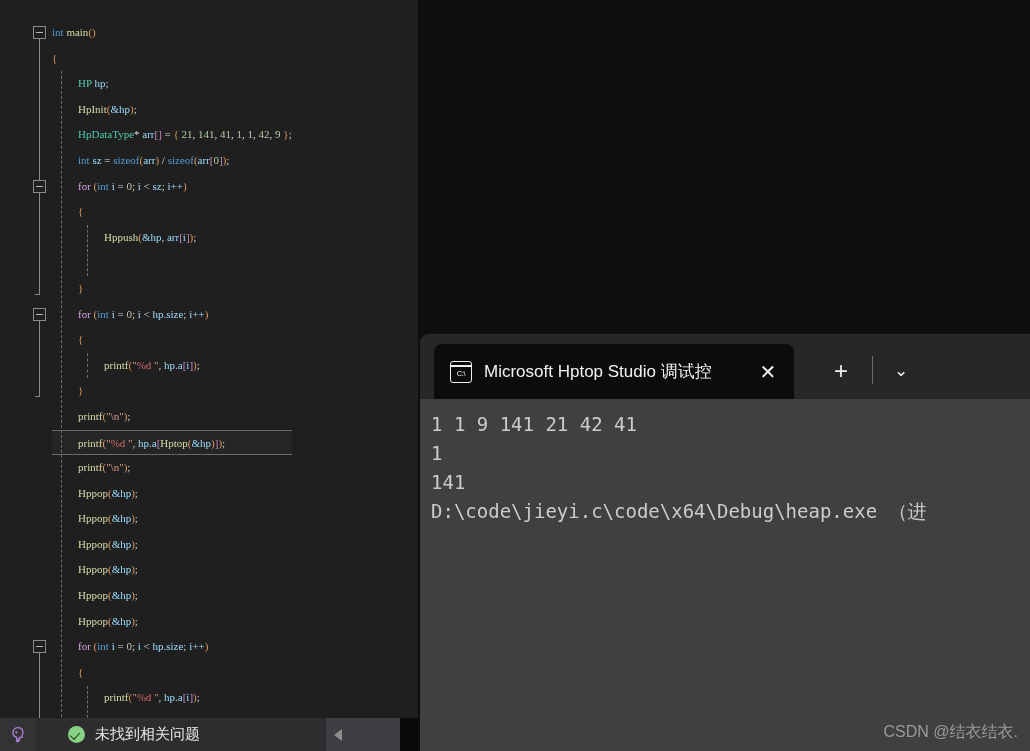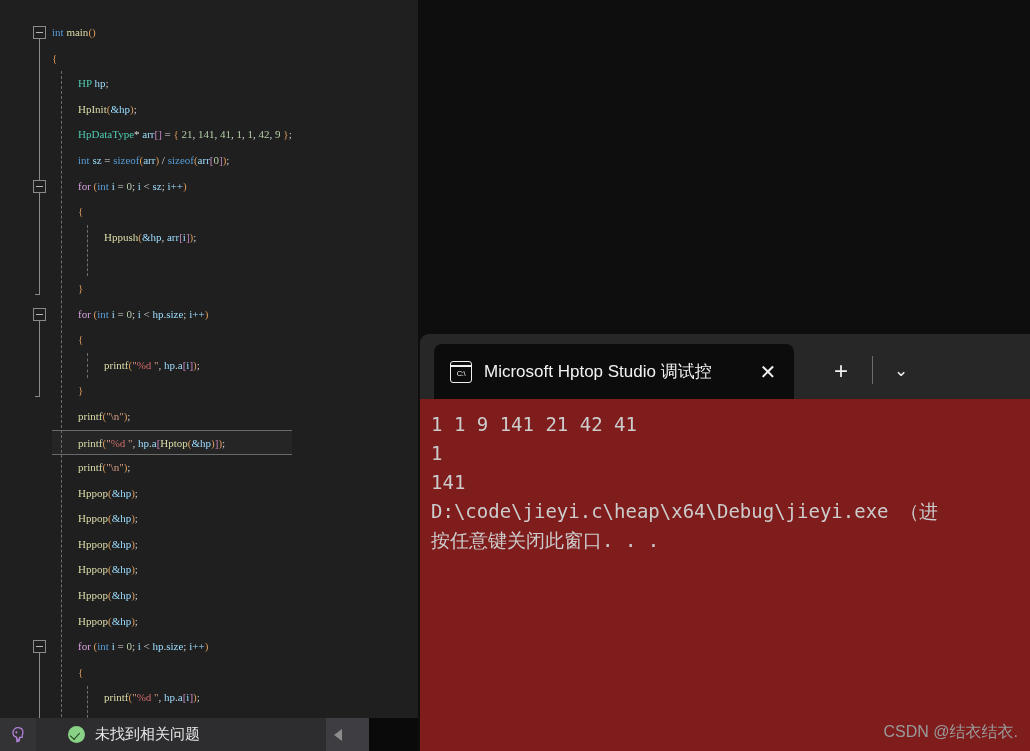--- a/index.html
+++ b/index.html
@@ -223,39 +223,39 @@
     line-height: 30px;
     text-align: center;
     font-family: "Liberation Sans", sans-serif;
   }
   #terminal-body {
     position: absolute;
     left: 0;
     top: 65px;
     right: 0;
     bottom: 0;
-    background: #7f1d1d;
+    background: #404040;
     padding: 11px 0 14px 11px;
     box-sizing: border-box;
     overflow: hidden;
   }
   .term-line {
     font-family: "DejaVu Sans Mono", monospace;
     font-size: 19px;
     line-height: 29px;
     color: #cccccc;
     white-space: pre;
   }
 
   
   #status-bar {
     position: absolute;
     left: 0;
     bottom: 0;
-    width: 369px;
+    width: 400px;
     height: 33px;
     background: #2d2d30;
     display: flex;
     align-items: center;
     overflow: hidden;
   }
   #status-copilot {
     width: 36px; height: 33px;
     display: flex; align-items: center; justify-content: center;
     background: #333336;
@@ -387,22 +387,21 @@
     </div>
     <div id="terminal-newtab">+</div>
     <div id="terminal-tab-sep"></div>
     <div id="terminal-dropdown">⌄</div>
   </div>
   <div id="terminal-body">
     <div id="terminal-output-host">
         <div class="term-line">1 1 9 141 21 42 41</div>
         <div class="term-line">1</div>
         <div class="term-line">141</div>
-        <div class="term-line">D:\code\jieyi.c\heap\x64\Debug\jieyi.exe （进</div>
-        <div class="term-line">按任意键关闭此窗口. . .</div>
+        <div class="term-line">D:\code\jieyi.c\code\x64\Debug\heap.exe （进</div>
       </div>
   </div>
 </div>
 
 <div id="status-bar">
   <div id="status-copilot">
     <svg class="copilot-glyph" viewBox="0 0 18 18">
       <path d="M4 7 C4 3.4 6.6 1.4 9.3 1.6 C12.2 1.8 14 3.9 13.9 6.6 C13.85 8 13.2 8.7 13.2 9.9 L13.2 11.4 L10.6 11.4 L10.6 13.2 L7.6 13.2 L7.6 11.2 C6.2 10.9 4 9.8 4 7 Z" fill="none" stroke="#b180d7" stroke-width="1.3"></path>
       <circle cx="7.4" cy="6.3" r="1.1" fill="#b180d7"></circle>
       <path d="M7.2 13.4 L7.2 15.4 C7.2 16.2 7.9 16.6 8.6 16.3 L10.9 15.2 L10.9 13.4 Z" fill="#b180d7"></path>

